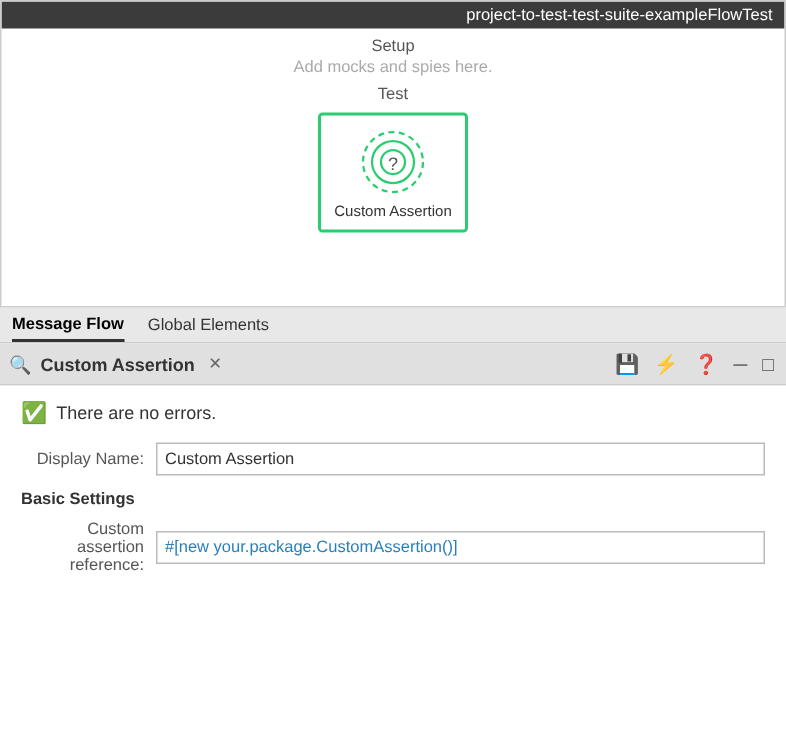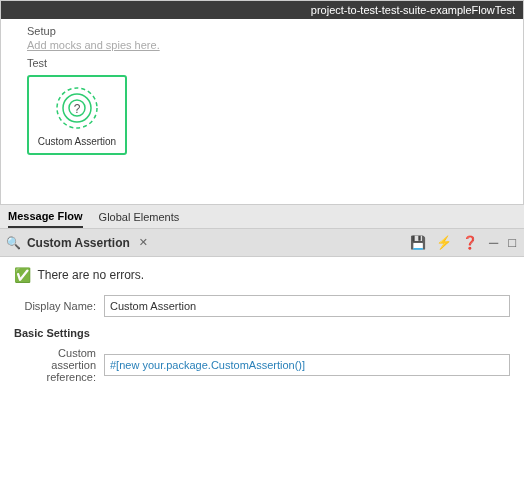--- a/index.html
+++ b/index.html
@@ -29,34 +29,34 @@
       padding: 3px 8px;
       white-space: nowrap;
       overflow: hidden;
       text-overflow: ellipsis;
       text-align: right;
     }
 
     .flow-body {
       display: flex;
       flex-direction: column;
+      align-items: center;
       padding: 6px 26px;
     }
 
     .setup-label {
       font-size: 11px;
       color: #555;
       margin-bottom: 2px;
     }
 
     .mocks-label {
       font-size: 11px;
       color: #aaa;
       margin-bottom: 6px;
-      text-decoration: underline;
     }
 
     .test-label {
       font-size: 11px;
       color: #555;
       margin-bottom: 6px;
     }
 
     .assertion-box {
       border: 2px solid #2ecc71;

